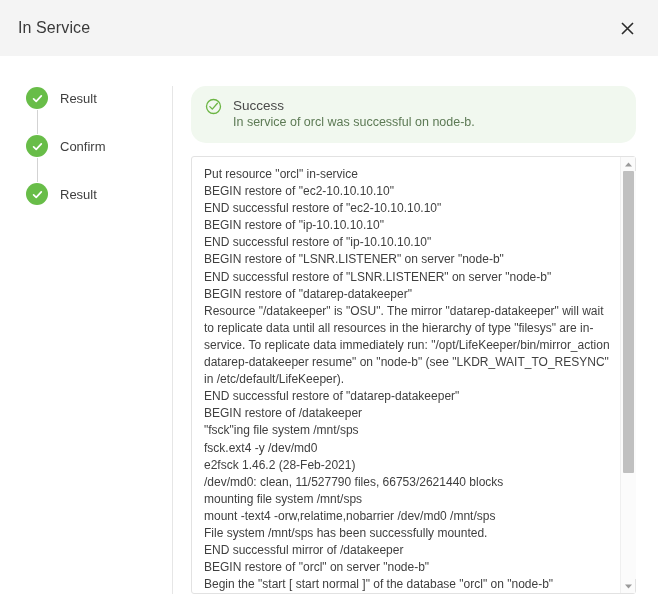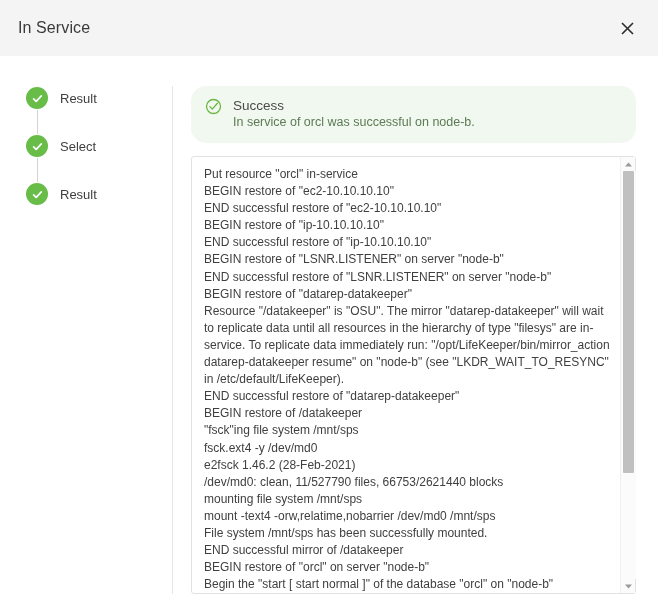--- a/index.html
+++ b/index.html
@@ -236,21 +236,21 @@
         <div class="step-label">Result</div>
         <div class="step-connector"></div>
       </div>
 
       <div class="step">
         <div class="step-icon">
           <svg width="13" height="13" viewBox="0 0 13 13" aria-hidden="true">
             <path d="M2.6 6.8 L5.2 9.3 L10.3 3.8" stroke="#ffffff" stroke-width="1.7" fill="none" stroke-linecap="round" stroke-linejoin="round"></path>
           </svg>
         </div>
-        <div class="step-label">Select</div>
+        <div class="step-label">Confirm</div>
         <div class="step-connector"></div>
       </div>
 
 
       <div class="step">
         <div class="step-icon">
           <svg width="13" height="13" viewBox="0 0 13 13" aria-hidden="true">
             <path d="M2.6 6.8 L5.2 9.3 L10.3 3.8" stroke="#ffffff" stroke-width="1.7" fill="none" stroke-linecap="round" stroke-linejoin="round"></path>
           </svg>
         </div>

